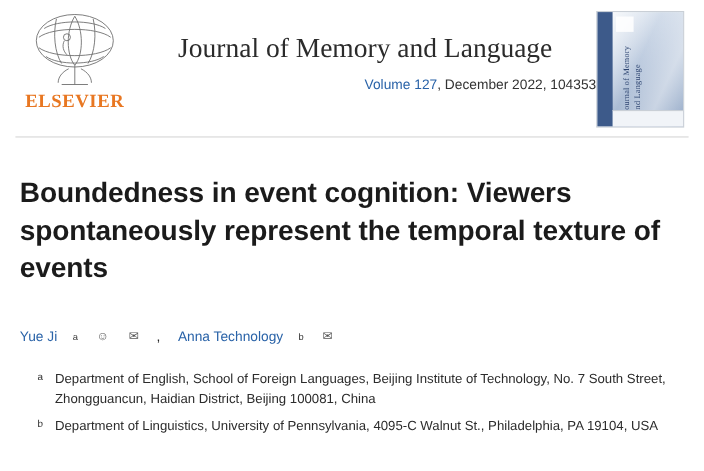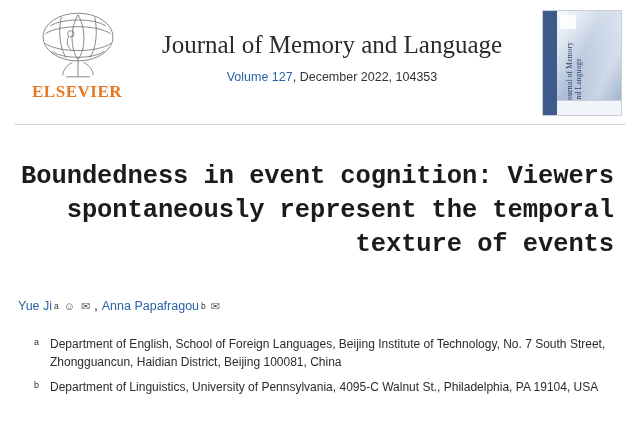--- a/index.html
+++ b/index.html
@@ -28,21 +28,21 @@
     align-items: flex-start;
     padding: 8px 14px 0 14px;
     height: 118px;
     box-sizing: border-box;
   }
   .publisher-logo {
     width: 108px;
     flex: 0 0 108px;
     display: flex;
     flex-direction: column;
-    align-items: flex-end;
+    align-items: center;
     padding-top: 2px;
   }
   .tree-mark {
     width: 88px;
     height: 70px;
   }
   .publisher-name {
     font-family: "Liberation Serif", serif;
     font-size: 17px;
     letter-spacing: 0.5px;
@@ -58,20 +58,21 @@
   .journal-title {
     font-family: "Liberation Serif", serif;
     font-size: 25px;
     color: #2b2b2b;
     line-height: 1.2;
   }
   .journal-meta {
     font-size: 12.5px;
     color: #333333;
     margin-top: 10px;
+    text-align: right;
   }
   .journal-meta .vol {
     color: #2a63a8;
   }
   .cover {
     flex: 0 0 78px;
     width: 78px;
     height: 104px;
     margin-top: 2px;
     margin-right: 4px;
@@ -122,38 +123,37 @@
   }
 
   .rule {
     height: 1px;
     background: #d6d6d6;
     margin: 6px 14px 0 14px;
   }
 
   
   .title {
-    font-family: Liberation Mono, monospace;
+    font-family: Liberation Sans, sans-serif;
     font-size: 25.5px;
     line-height: 1.33;
     color: #1b1b1b;
     padding: 18px 26px 0 18px;
     letter-spacing: -0.1px;
-    text-align: right;
   }
 
   
   .authors {
     padding: 20px 18px 0 18px;
     font-size: 12.5px;
     color: #2a63a8;
     display: flex;
     flex-wrap: wrap;
     align-items: center;
-    gap: 0px;
+    gap: 12px;
   }
   .author-name {
     color: #2a63a8;
   }
   .sup {
     font-size: 8.5px;
     vertical-align: super;
     color: #333;
     margin-left: 2px;
     margin-right: 3px;
@@ -242,21 +242,21 @@
   <div class="rule"></div>
 
   <h1 class="title">Boundedness in event cognition: Viewers spontaneously represent the temporal texture of events</h1>
 
   <div class="authors">
     <span class="author-name">Yue Ji</span>
       <span class="sup">a</span>
       <span class="mini-icon">☺</span>
       <span class="mini-icon">✉</span>
       <span class="comma">,</span>
-      <span class="author-name">Anna Papafragou</span>
+      <span class="author-name">Anna Technology</span>
       <span class="sup">b</span>
       <span class="mini-icon">✉</span>
   </div>
 
   <div class="affiliations">
     <div class="aff-row">
       <div class="aff-label">a</div>
       <div class="aff-text">Department of English, School of Foreign Languages, Beijing Institute of Technology, No. 7 South Street, Zhongguancun, Haidian District, Beijing 100081, China</div>
     </div>
     <div class="aff-row">

